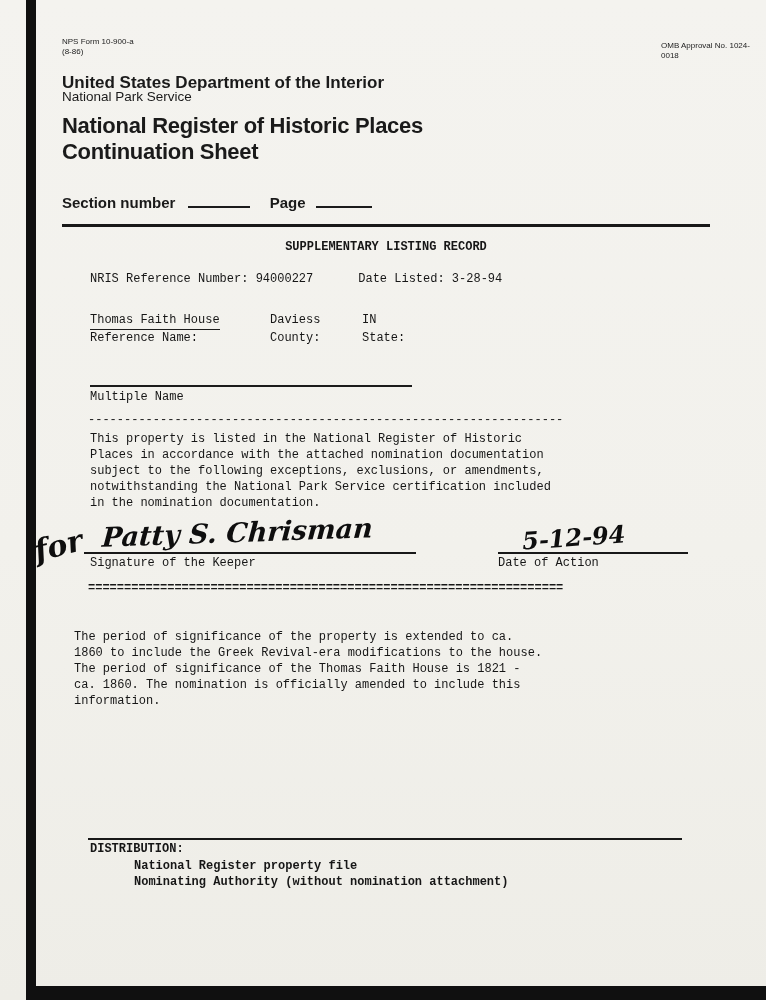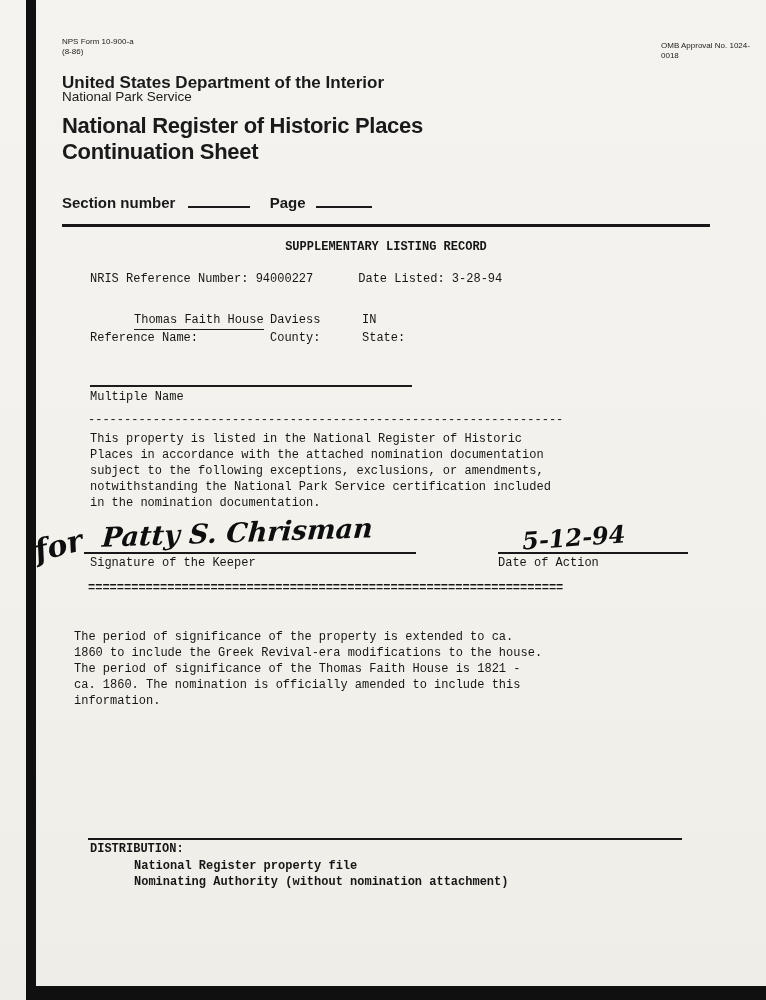--- a/index.html
+++ b/index.html
@@ -10,21 +10,21 @@
     color:#1a1a1a;
   }
   .abs { position:absolute; }
   .sans { font-family:"Liberation Sans", sans-serif; }
   .mono { font-family:"Liberation Mono","DejaVu Sans Mono",monospace; font-size:12px; line-height:16px; color:#161616; }
   .pre { white-space:pre; }
   .b { font-weight:bold; }
   .tiny { font-size:8px; line-height:9.5px; color:#222; }
   .rule { background:#181818; }
   .blank { display:inline-block; border-bottom:2px solid #1b1b1b; height:13px; vertical-align:baseline; }
-  .uline { display:inline-block; border-bottom:1.5px solid #1b1b1b; padding-bottom:1px;margin-left:44px; }
+  .uline { display:inline-block; border-bottom:1.5px solid #1b1b1b; padding-bottom:1px; }
   .hand {
     font-family:"DejaVu Serif", serif; font-style:italic; font-weight:bold;
     color:#0e0e0e; white-space:nowrap;
   }
   .artifact { background:#101010; }
   .grid3 { display:grid; grid-template-columns:180px 92px auto; }
 </style>
 </head>
 <body>
 

